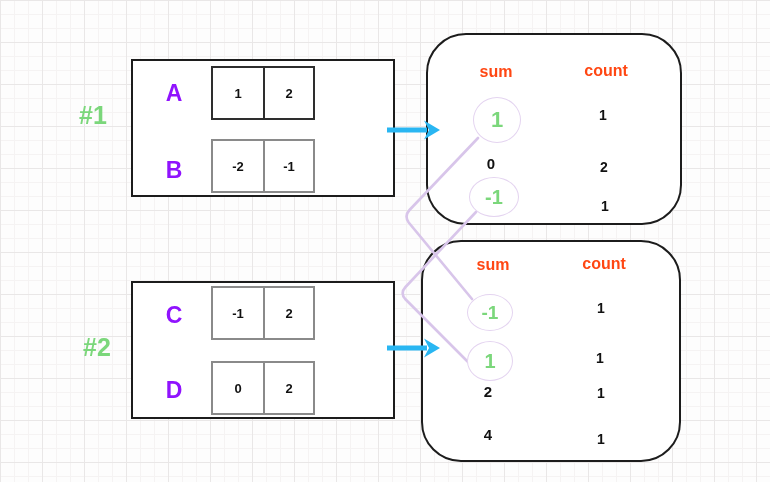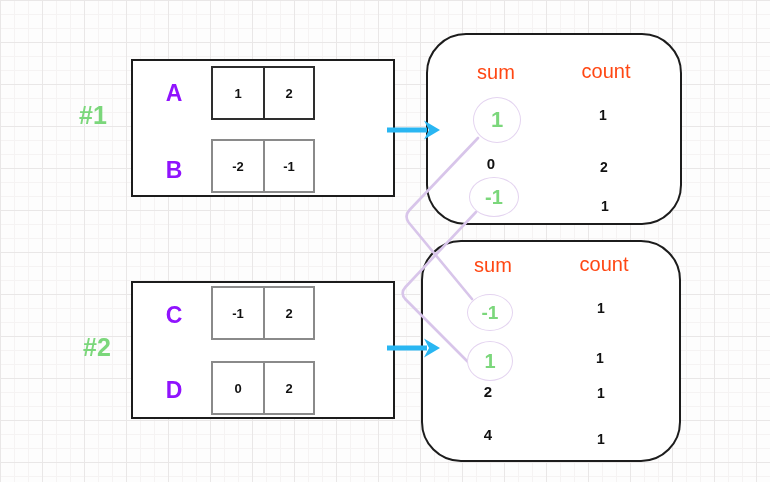--- a/index.html
+++ b/index.html
@@ -12,21 +12,21 @@
     background-image:
       linear-gradient(to right,#e9e7e7 1px,transparent 1px),
       linear-gradient(to bottom,#e9e7e7 1px,transparent 1px),
       linear-gradient(to right,#f5f3f3 1px,transparent 1px),
       linear-gradient(to bottom,#f5f3f3 1px,transparent 1px);
     background-size:42px 42px,42px 42px,14px 14px,14px 14px;
   }
   .ctr{position:absolute;transform:translate(-50%,-50%);white-space:nowrap;z-index:2;}
   .glabel{font-size:25px;font-weight:700;color:#7BD77B;}
   .aname{font-size:23px;font-weight:700;color:#9013FE;}
-  .hdr{font-size:20px;font-weight:400;color:#FF4713;}
+  .hdr{font-size:16px;font-weight:700;color:#FF4713;}
   .blacknum{font-size:15px;font-weight:700;color:#111;}
   .cnt{font-size:14px;font-weight:700;color:#111;}
   .gbox{
     position:absolute;width:264px;height:138px;box-sizing:border-box;
     border:2px solid #1c1c1c;background:#fff;z-index:1;
   }
   .rbox{
     position:absolute;box-sizing:border-box;
     border:2px solid #1c1c1c;border-radius:40px;background:#fff;z-index:1;
   }

